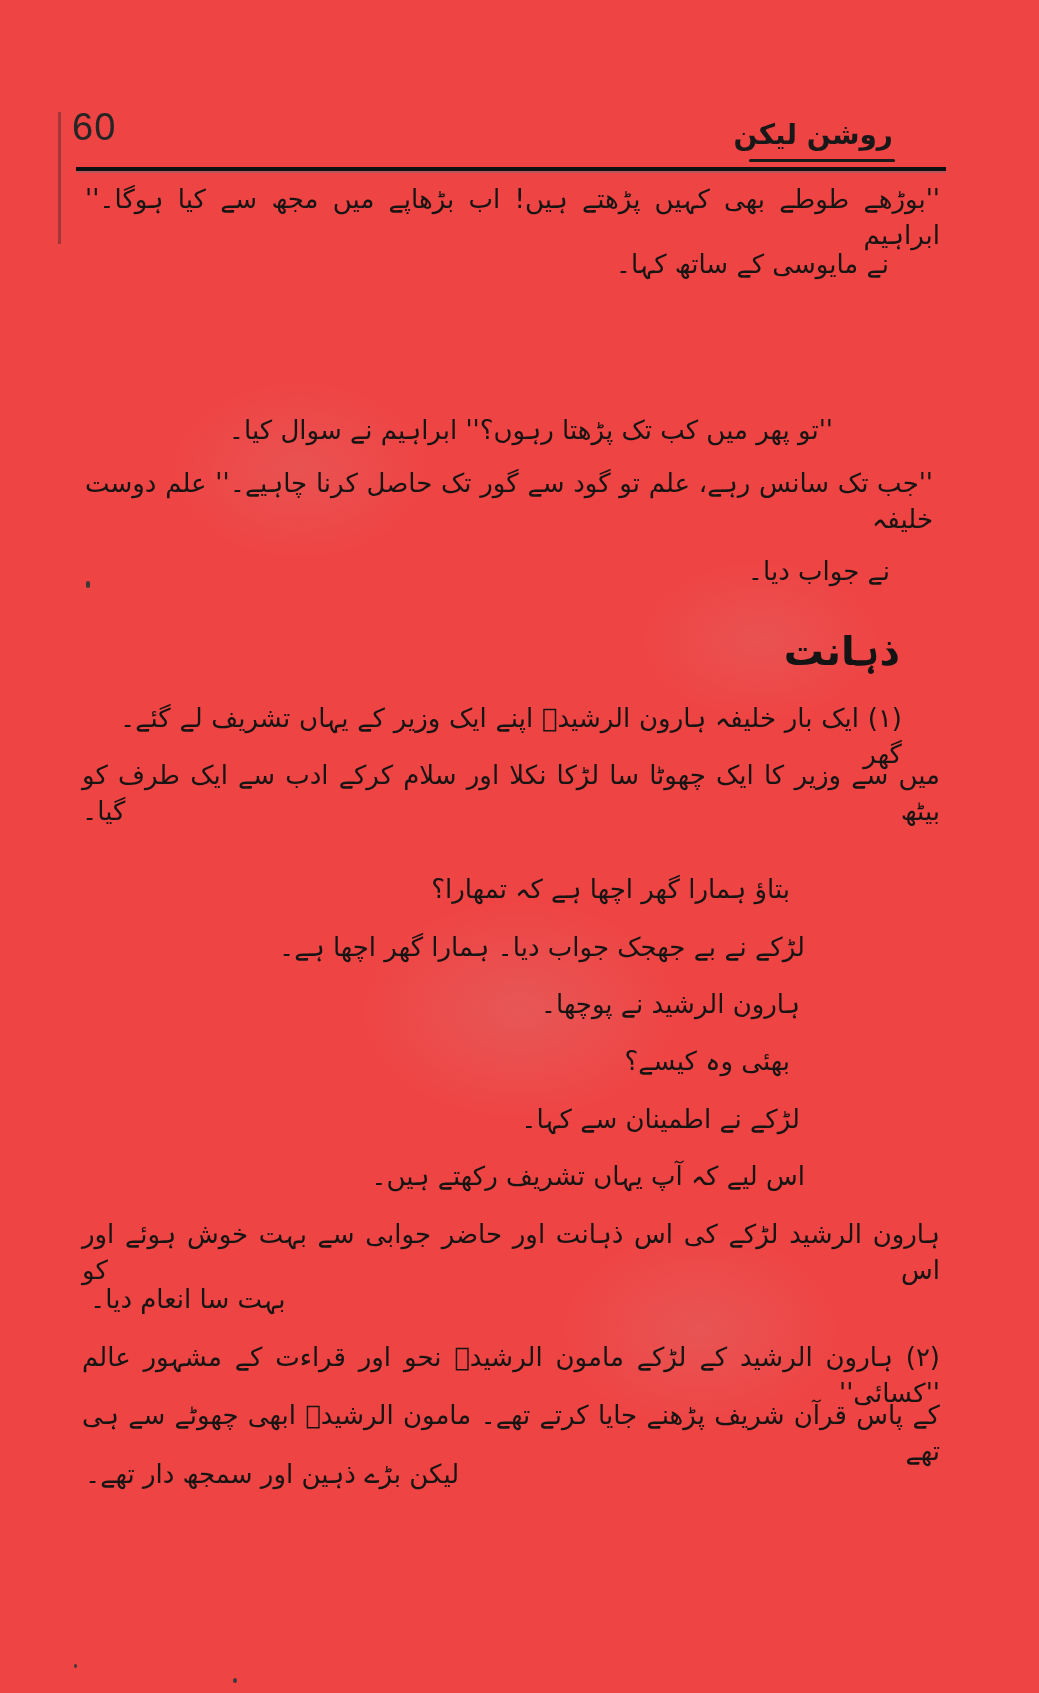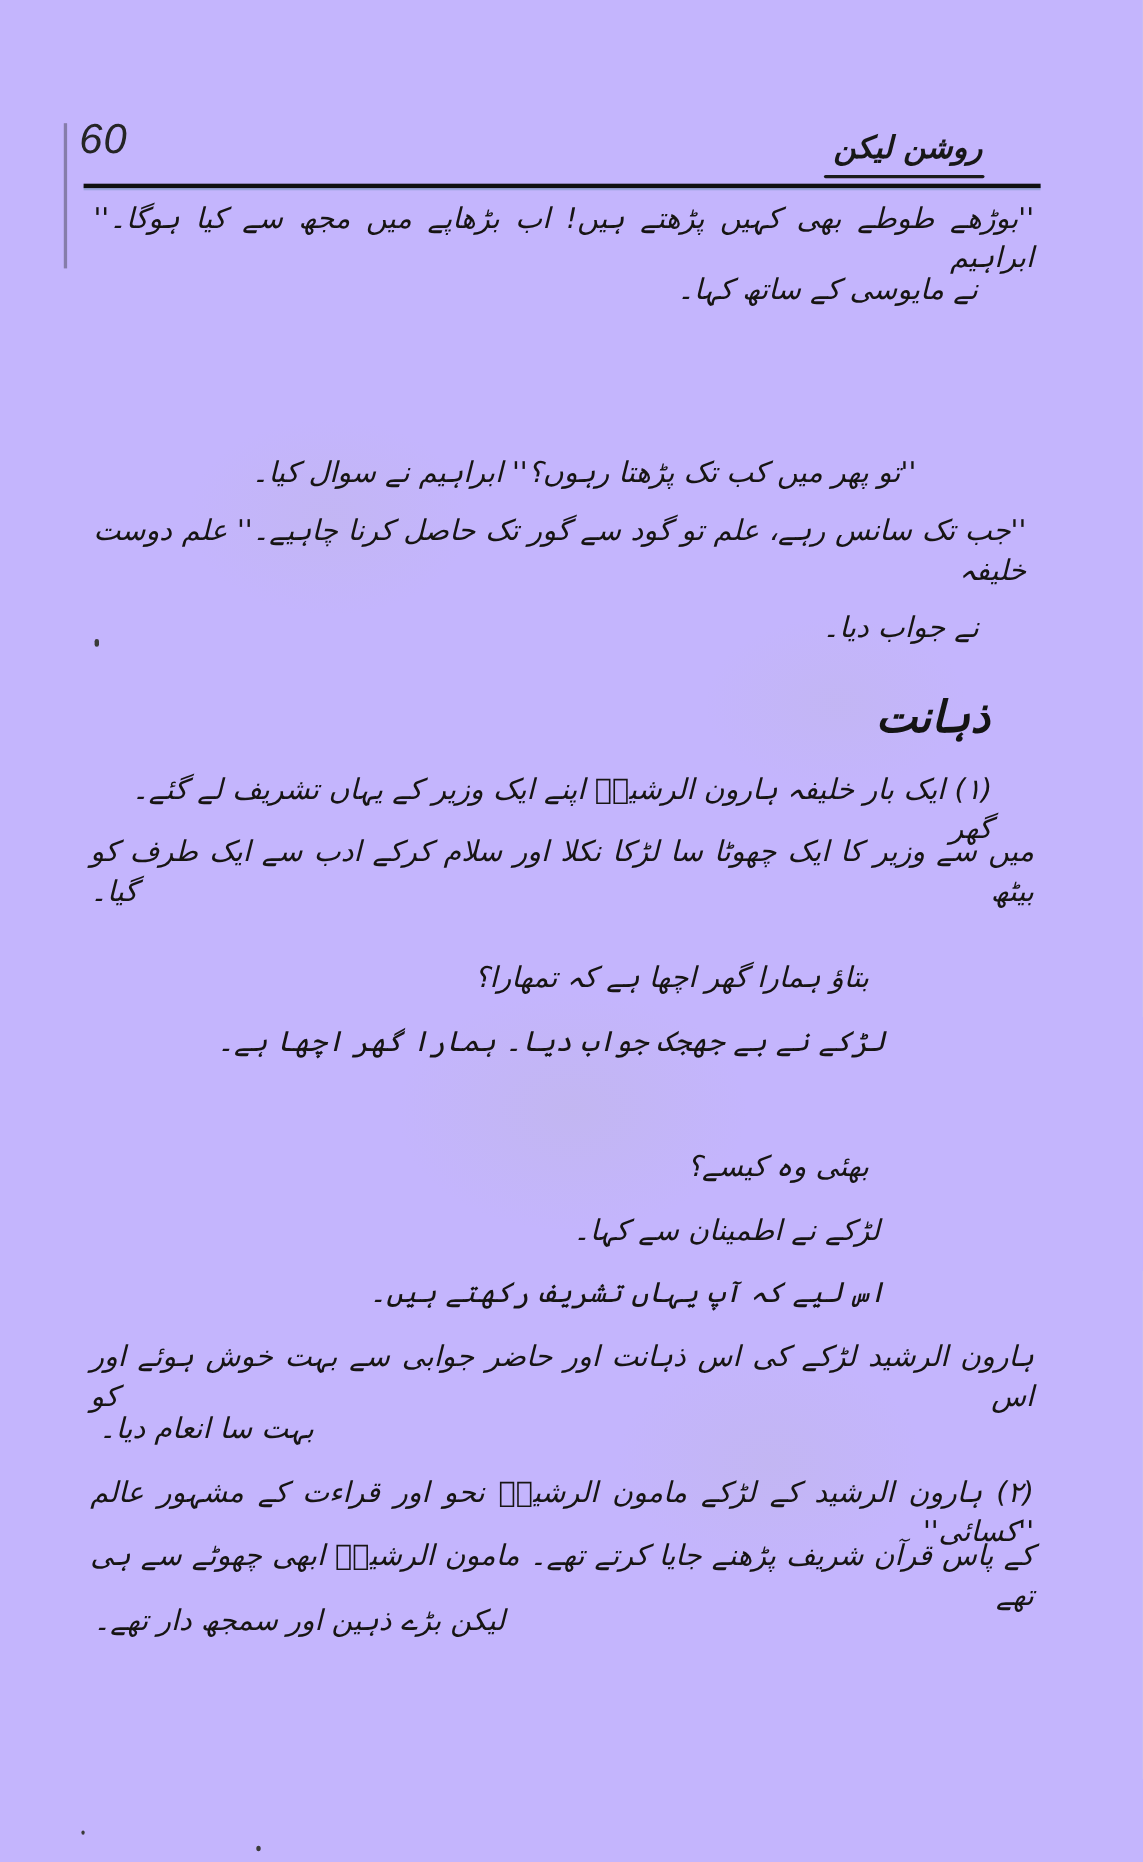--- a/index.html
+++ b/index.html
@@ -1,23 +1,22 @@
 <!DOCTYPE html>
 <html lang="ur"><head>
 <meta charset="utf-8">
 <style>
   html,body{margin:0;padding:0;background:#d8d8d4;}
   .page{
     position:relative;
     width:1039px;height:1693px;
     margin:0 auto;
-    background:#c4b5fd;
+    background:#ef4444;
     overflow:hidden;
     font-family:"DejaVu Sans","Liberation Serif",sans-serif;
-    font-style:italic;
   }
   
   .blotch{position:absolute;border-radius:50%;pointer-events:none;}
   .b1{left:360px;top:900px;width:320px;height:220px;background:radial-gradient(closest-side,rgba(185,188,180,.16),rgba(185,188,180,0));}
   .b2{left:560px;top:1230px;width:280px;height:200px;background:radial-gradient(closest-side,rgba(185,188,180,.14),rgba(185,188,180,0));}
   .b3{left:170px;top:380px;width:260px;height:180px;background:radial-gradient(closest-side,rgba(185,188,180,.12),rgba(185,188,180,0));}
   .b4{left:640px;top:560px;width:240px;height:160px;background:radial-gradient(closest-side,rgba(185,188,180,.12),rgba(185,188,180,0));}
 
   
   .page-num{
@@ -105,20 +104,21 @@
   <div class="line nr t4">''تو پھر میں کب تک پڑھتا رہوں؟'' ابراہیم نے سوال کیا۔</div>
   <div class="line j t5">''جب تک سانس رہے، علم تو گود سے گور تک حاصل کرنا چاہیے۔'' علم دوست خلیفہ</div>
   <div class="line nr t6">نے جواب دیا۔</div>
 
   <h2 class="section-heading">ذہانت</h2>
 
   <div class="line j t7">(۱) ایک بار خلیفہ ہارون الرشیدؒ اپنے ایک وزیر کے یہاں تشریف لے گئے۔ گھر</div>
   <div class="line j t8">میں سے وزیر کا ایک چھوٹا سا لڑکا نکلا اور سلام کرکے ادب سے ایک طرف کو بیٹھ گیا۔</div>
   <div class="line nr t10">بتاؤ ہمارا گھر اچھا ہے کہ تمھارا؟</div>
   <div class="line nr t11">لڑکے نے بے جھجک جواب دیا۔ ہمارا گھر اچھا ہے۔</div>
+  <div class="line nr t12">ہارون الرشید نے پوچھا۔</div>
   <div class="line nr t13">بھئی وہ کیسے؟</div>
   <div class="line nr t14">لڑکے نے اطمینان سے کہا۔</div>
   <div class="line nr t15">اس لیے کہ آپ یہاں تشریف رکھتے ہیں۔</div>
   <div class="line j t16">ہارون الرشید لڑکے کی اس ذہانت اور حاضر جوابی سے بہت خوش ہوئے اور اس کو</div>
   <div class="line la t17">بہت سا انعام دیا۔</div>
   <div class="line j t18">(۲) ہارون الرشید کے لڑکے مامون الرشیدؒ نحو اور قراءت کے مشہور عالم ''کسائی''</div>
   <div class="line j t19">کے پاس قرآن شریف پڑھنے جایا کرتے تھے۔ مامون الرشیدؒ ابھی چھوٹے سے ہی تھے</div>
   <div class="line la t20">لیکن بڑے ذہین اور سمجھ دار تھے۔</div>
 
   <div class="edge-tick"></div>

